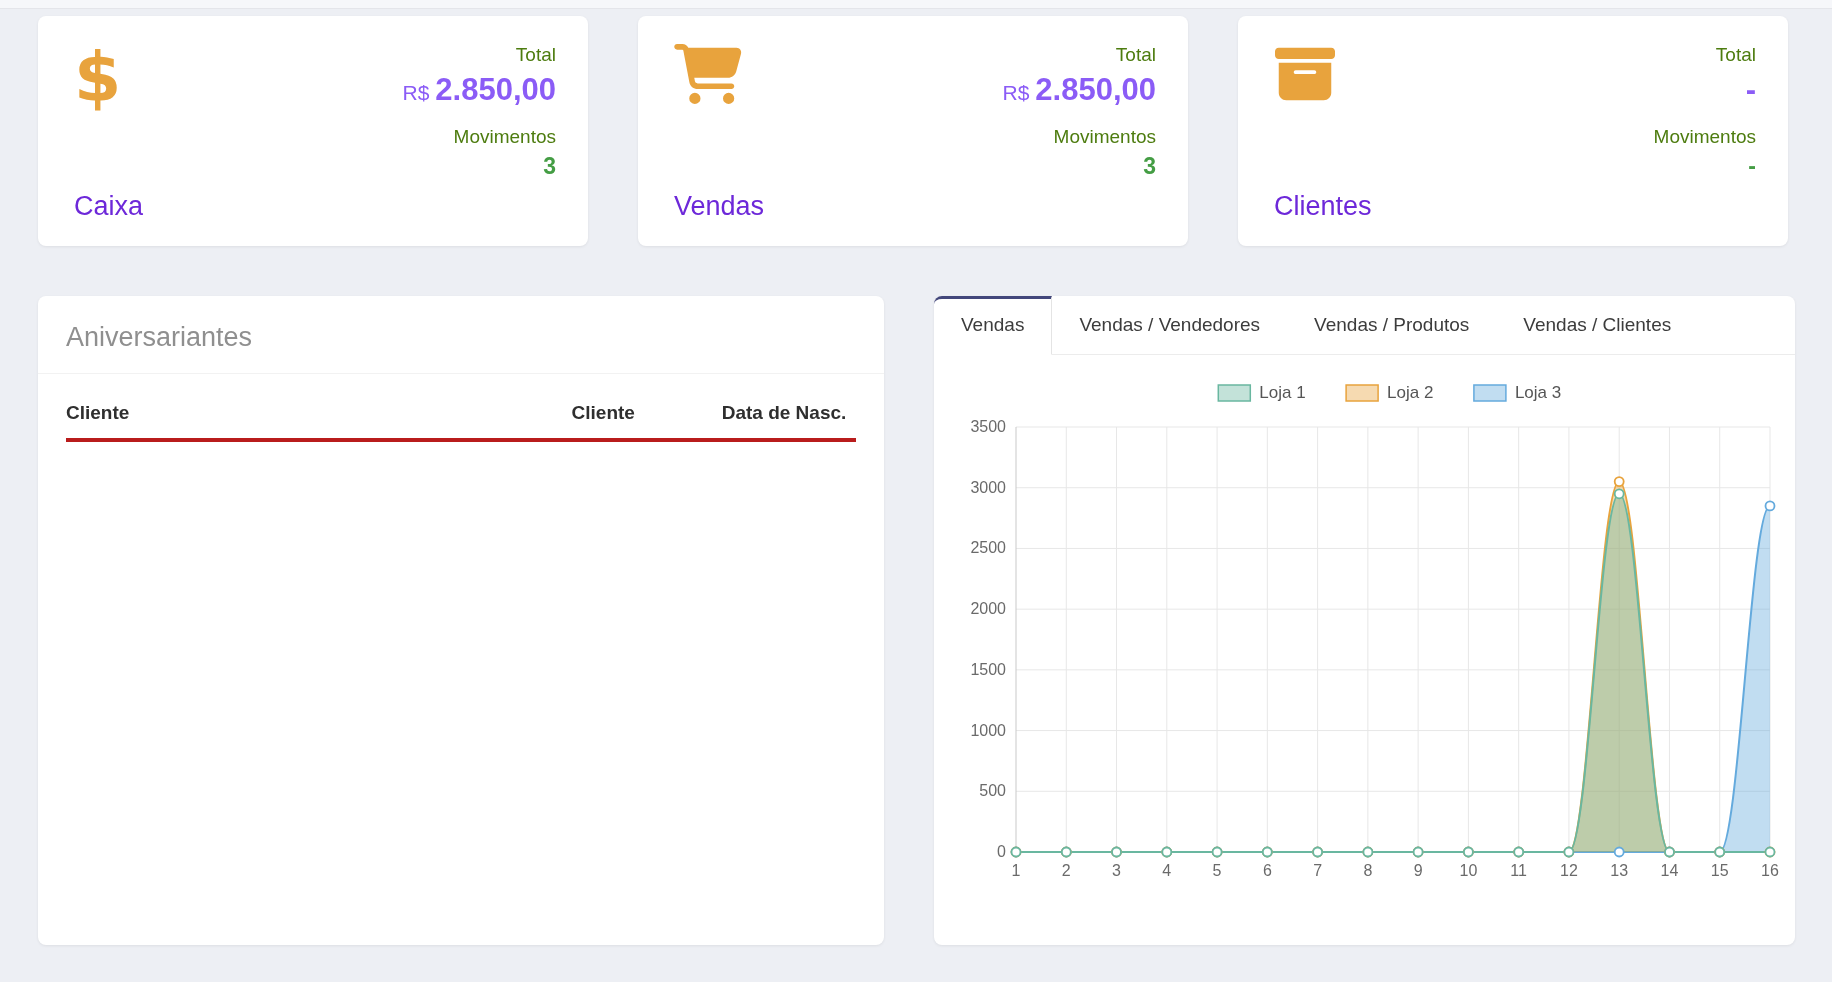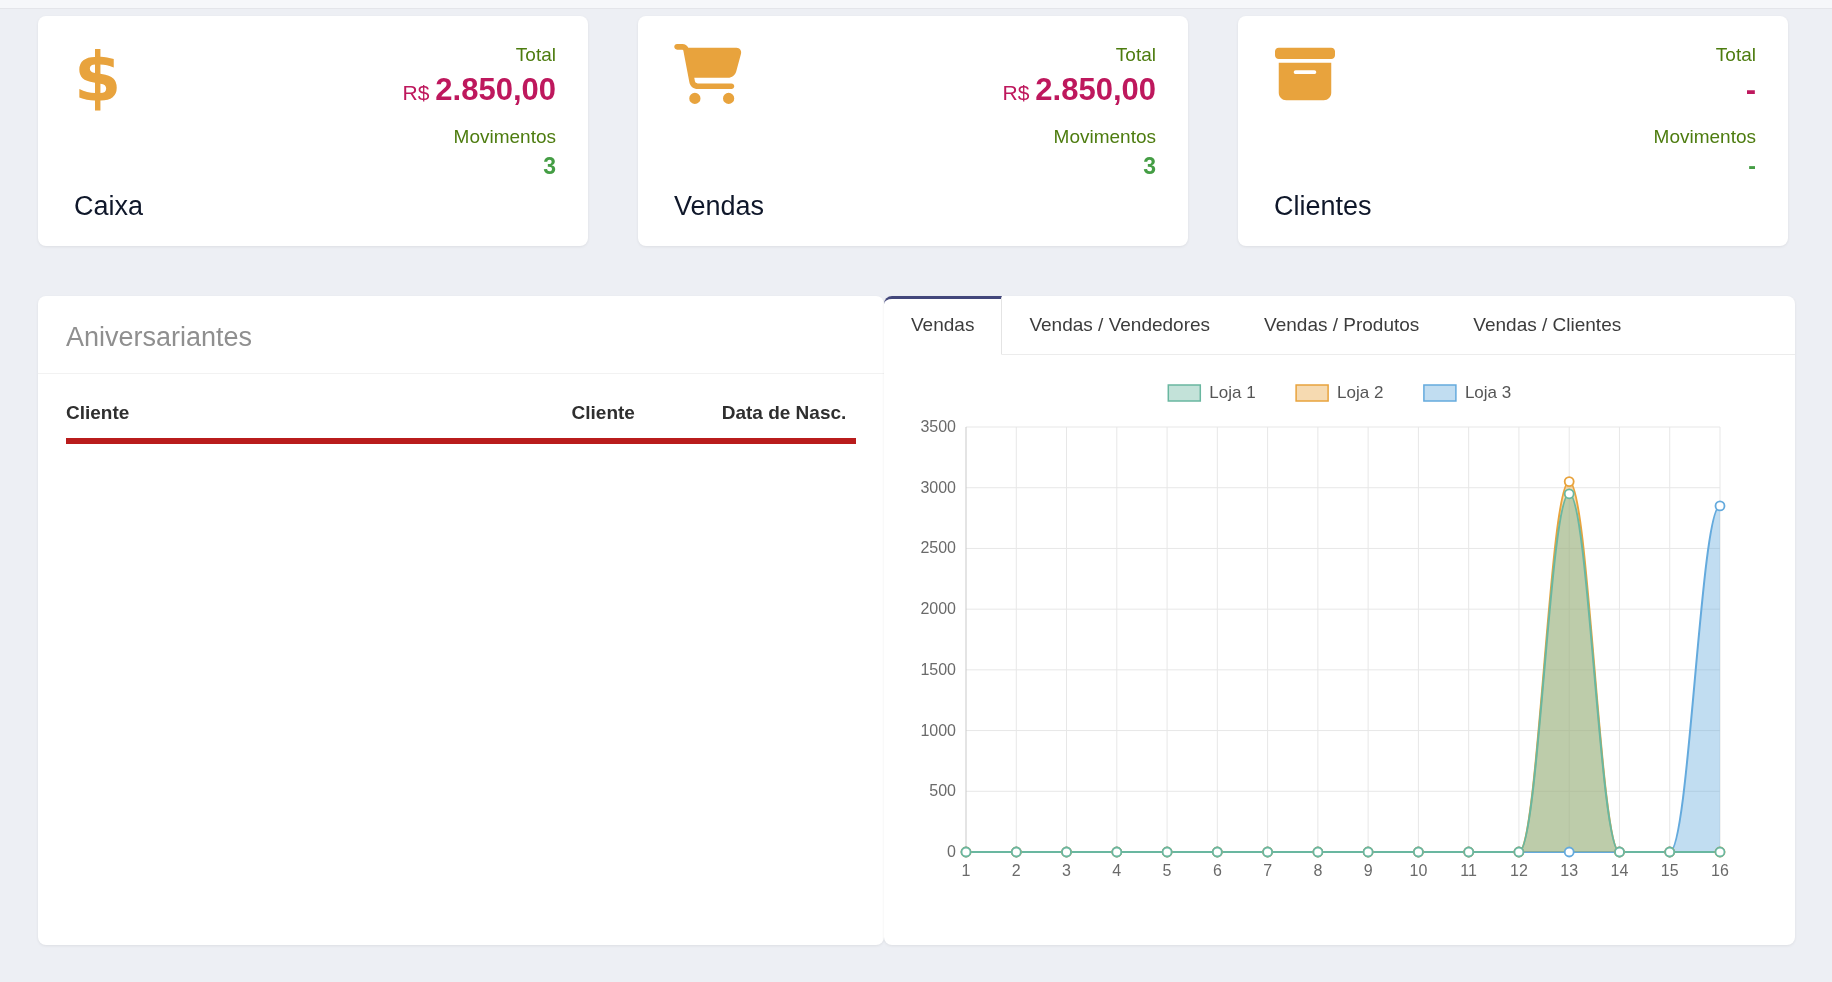--- a/index.html
+++ b/index.html
@@ -3,34 +3,34 @@
 <meta charset="utf-8">
 <style>
   *{box-sizing:border-box;margin:0;padding:0}
   html,body{width:1832px;height:982px}
   body{background:#edeff4;font-family:"Liberation Sans",sans-serif;color:#333;overflow:hidden}
   .top-edge{height:9px;background:#f6f7fa;border-bottom:1px solid #e4e5ea}
   .cards-row{display:flex;gap:50px;margin:7px 44px 0 38px}
   .stat-card{flex:1;height:230px;background:#fff;border-radius:8px;box-shadow:0 1px 3px rgba(0,0,0,.07);padding:28px 32px 24px 36px;display:flex}
   .stat-left{display:flex;flex-direction:column;justify-content:space-between}
   .icon-wrap{height:88px;display:flex;align-items:flex-start}
-  .card-title{font-size:27px;color:#0f172a}
+  .card-title{font-size:27px;color:#6d28d9}
   .stat-right{margin-left:auto;text-align:right;display:flex;flex-direction:column}
   .metric-label{font-size:19px;color:#4d7c0f}
-  .metric-main{font-size:31px;font-weight:bold;color:#be185d;margin:6px 0 18px}
+  .metric-main{font-size:31px;font-weight:bold;color:#8b5cf6;margin:6px 0 18px}
   .metric-main .prefix{font-size:21px;font-weight:normal;margin-right:6px}
   .metric-sub{font-size:23px;font-weight:bold;color:#449d44;margin-top:5px}
   .dollar-glyph{font-size:68px;font-weight:bold;color:#e8a33d;line-height:1;font-family:"DejaVu Sans",sans-serif}
-  .row2{display:flex;margin:50px 37px 4px 38px}
+  .row2{display:flex;gap:50px;margin:50px 37px 4px 38px}
   .card{background:#fff;border-radius:8px;box-shadow:0 1px 3px rgba(0,0,0,.07)}
   .card-aniv{width:846px;height:649px}
   .aniv-header{padding:26px 28px 20px;border-bottom:1px solid #f2f2f2}
   .aniv-title{font-size:27px;color:#8f8f8f}
   .aniv-table{margin:20px 28px 0;width:calc(100% - 56px);border-collapse:collapse;table-layout:fixed}
-  .aniv-table th{font-size:19px;font-weight:bold;color:#2f2f2f;text-align:left;padding:8px 0 14px;border-bottom:6px solid #b91c1c}
+  .aniv-table th{font-size:19px;font-weight:bold;color:#2f2f2f;text-align:left;padding:8px 0 14px;border-bottom:4px solid #b91c1c}
   .aniv-table th.col-right{}
   .card-chart{flex:1;height:649px;display:flex;flex-direction:column}
   .tabs{display:flex;border-bottom:1px solid #ececec}
   .tab{padding:18px 27px;font-size:19px;color:#3c3c3c;cursor:pointer}
   .tab.active{padding-top:15px;border-top:3px solid #43477b;border-right:1px solid #e4e4e4;margin-bottom:-1px;background:#fff;border-bottom:1px solid #fff;border-top-left-radius:8px}
   .chart-area{margin:16px 0 0 24px}
   svg text{font-family:"Liberation Sans",sans-serif}
   .tick{font-size:16px;fill:#6a6a6a}
   .legend-t{font-size:17px;fill:#555}
 </style>

